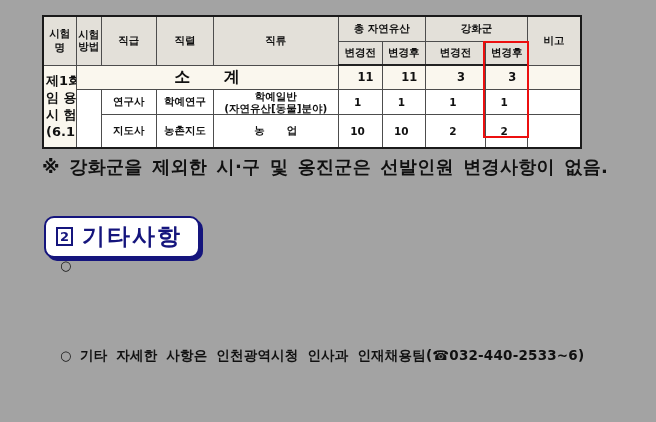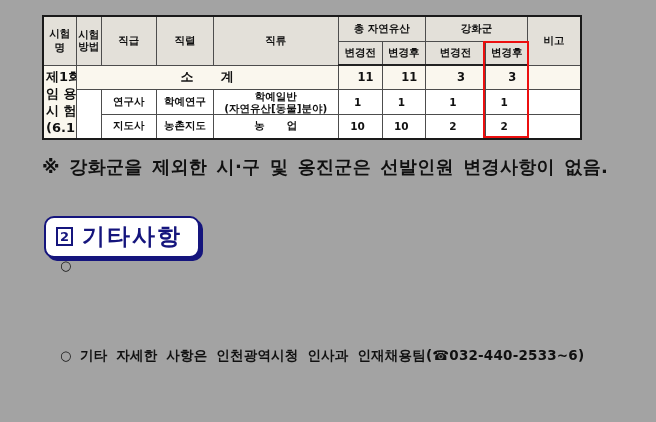--- a/index.html
+++ b/index.html
@@ -14,30 +14,30 @@
   table.sel {
     border-collapse:collapse; table-layout:fixed; width:540px;
     border:2px solid #1a1a1a;
   }
   table.sel th, table.sel td {
     border:1px solid #4d4d4d; font-weight:bold; color:#111;
     text-align:center; vertical-align:middle; overflow:hidden;
   }
   table.sel th { background:#e3e0d9; font-size:10.5px; }
   tr.h1 { height:25px; } tr.h2 { height:24px; }
-  tr.d1 { height:24px; } tr.d2 { height:25px; } tr.d3 { height:25px; }
+  tr.d1 { height:24px; } tr.d2 { height:25px; } tr.d3 { height:34px; }
   tr.h2 th { border-bottom:2px solid #222; }
   .c-exam { font-size:9.5px; padding:0 1px; }
   .c-method-h { font-size:9px; line-height:1.1; }
   .c-examlabel { font-size:13px; line-height:1.32; text-align:left;
                  padding-left:2px; white-space:pre; background:#fff; }
   .c-methodlabel { font-size:9.5px; line-height:1.15; background:#fff;padding-left:40px; }
   tr.d1 td { background:#faf7ee; }
   tr.d2 td, tr.d3 td { background:#ffffff; font-size:10.5px; }
-  .c-subtotal { white-space:pre; font-size:13px; background:#faf7ee; }
+  .c-subtotal { white-space:pre; font-size:16px; background:#faf7ee; }
   .c-class2 { font-size:9.5px; line-height:1.15; }
   .c-classwide { white-space:pre; }
   td.num { text-align:right; padding-right:5px; font-size:11.5px; font-weight:normal; }
   tr.d1 td.num { font-weight:bold;padding-left:16px; }
   td.num.hl { font-weight:bold; }
   .red-box {
     position:absolute; left:441px; top:26px; width:46px; height:97px;
     border:2px solid #ec0f0f; pointer-events:none;
   }
 

